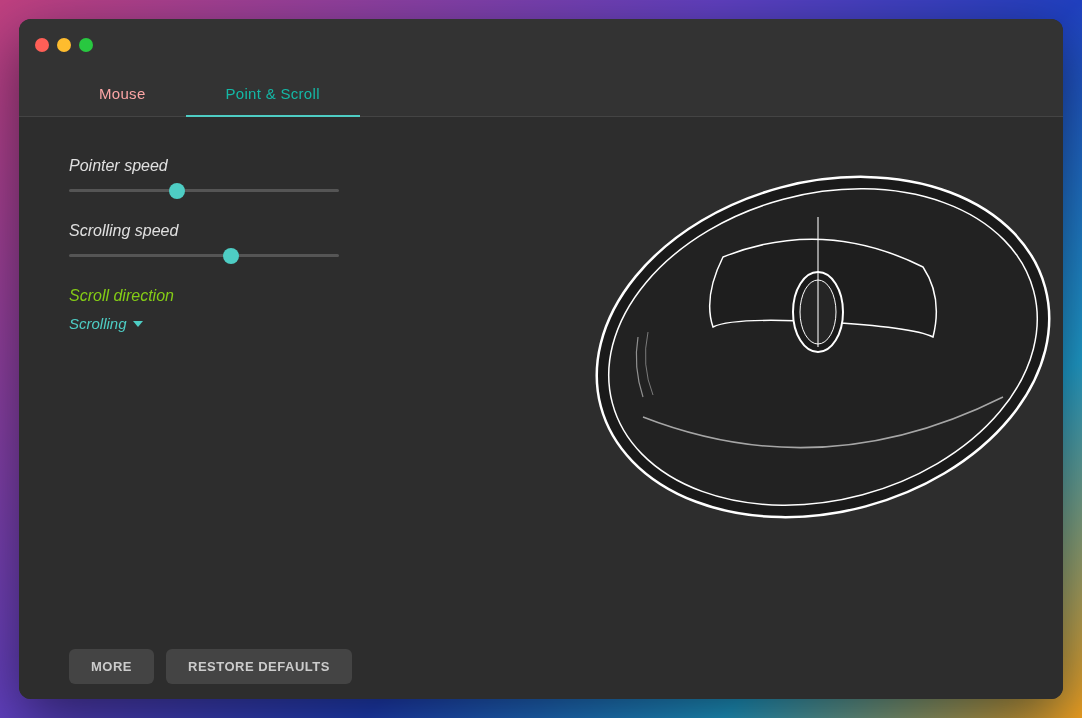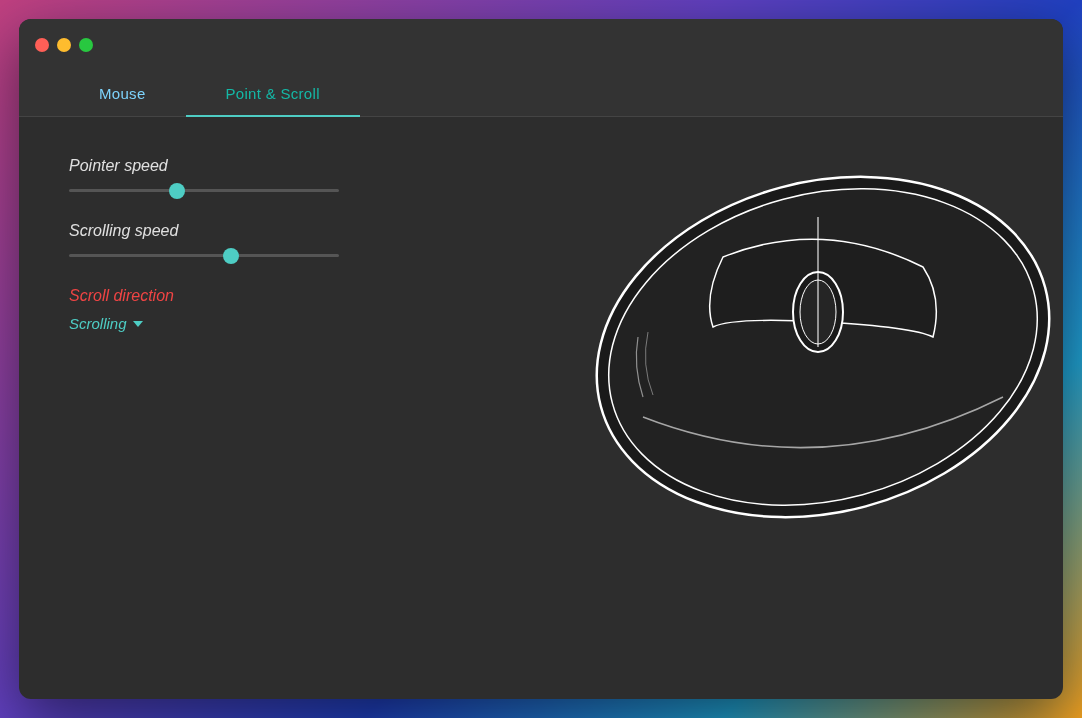--- a/index.html
+++ b/index.html
@@ -65,21 +65,21 @@
       display: flex;
       background: #333333;
       border-bottom: 1px solid #444;
       padding: 0 40px;
     }
 
     .tab {
       padding: 14px 40px;
       font-size: 15px;
       font-weight: 500;
-      color: #7dd3fc;
+      color: #fca5a5;
       cursor: pointer;
       position: relative;
       letter-spacing: 0.3px;
     }
 
     .tab.active {
       color: #14b8a6;
     }
 
     .tab.active::after {
@@ -114,21 +114,21 @@
     .setting-label {
       font-size: 16px;
       color: #e0e0e0;
       margin-bottom: 14px;
       font-weight: 400;
     }
 
     
     .scroll-direction-label {
       font-size: 16px;
-      color: #ef4444;
+      color: #84cc16;
       margin-bottom: 10px;
       font-weight: 400;
     }
 
     .scroll-direction-value {
       display: flex;
       align-items: center;
       gap: 6px;
       color: #4ecdc4;
       font-size: 15px;
@@ -282,14 +282,18 @@
 
         <path d="M 80 280 Q 260 350 440 260" stroke="white" stroke-width="1.5" fill="none" opacity="0.6"></path>
 
         <path d="M 75 200 Q 70 230 80 260" stroke="white" stroke-width="1.2" fill="none" opacity="0.5"></path>
         <path d="M 85 195 Q 78 228 90 258" stroke="white" stroke-width="1" fill="none" opacity="0.4"></path>
       </svg>
     </div>
 
   </div>
 
+  <div class="button-bar">
+    <button class="btn">MORE</button>
+    <button class="btn">RESTORE DEFAULTS</button>
+  </div>
 
 </div>
 
 </body></html>

